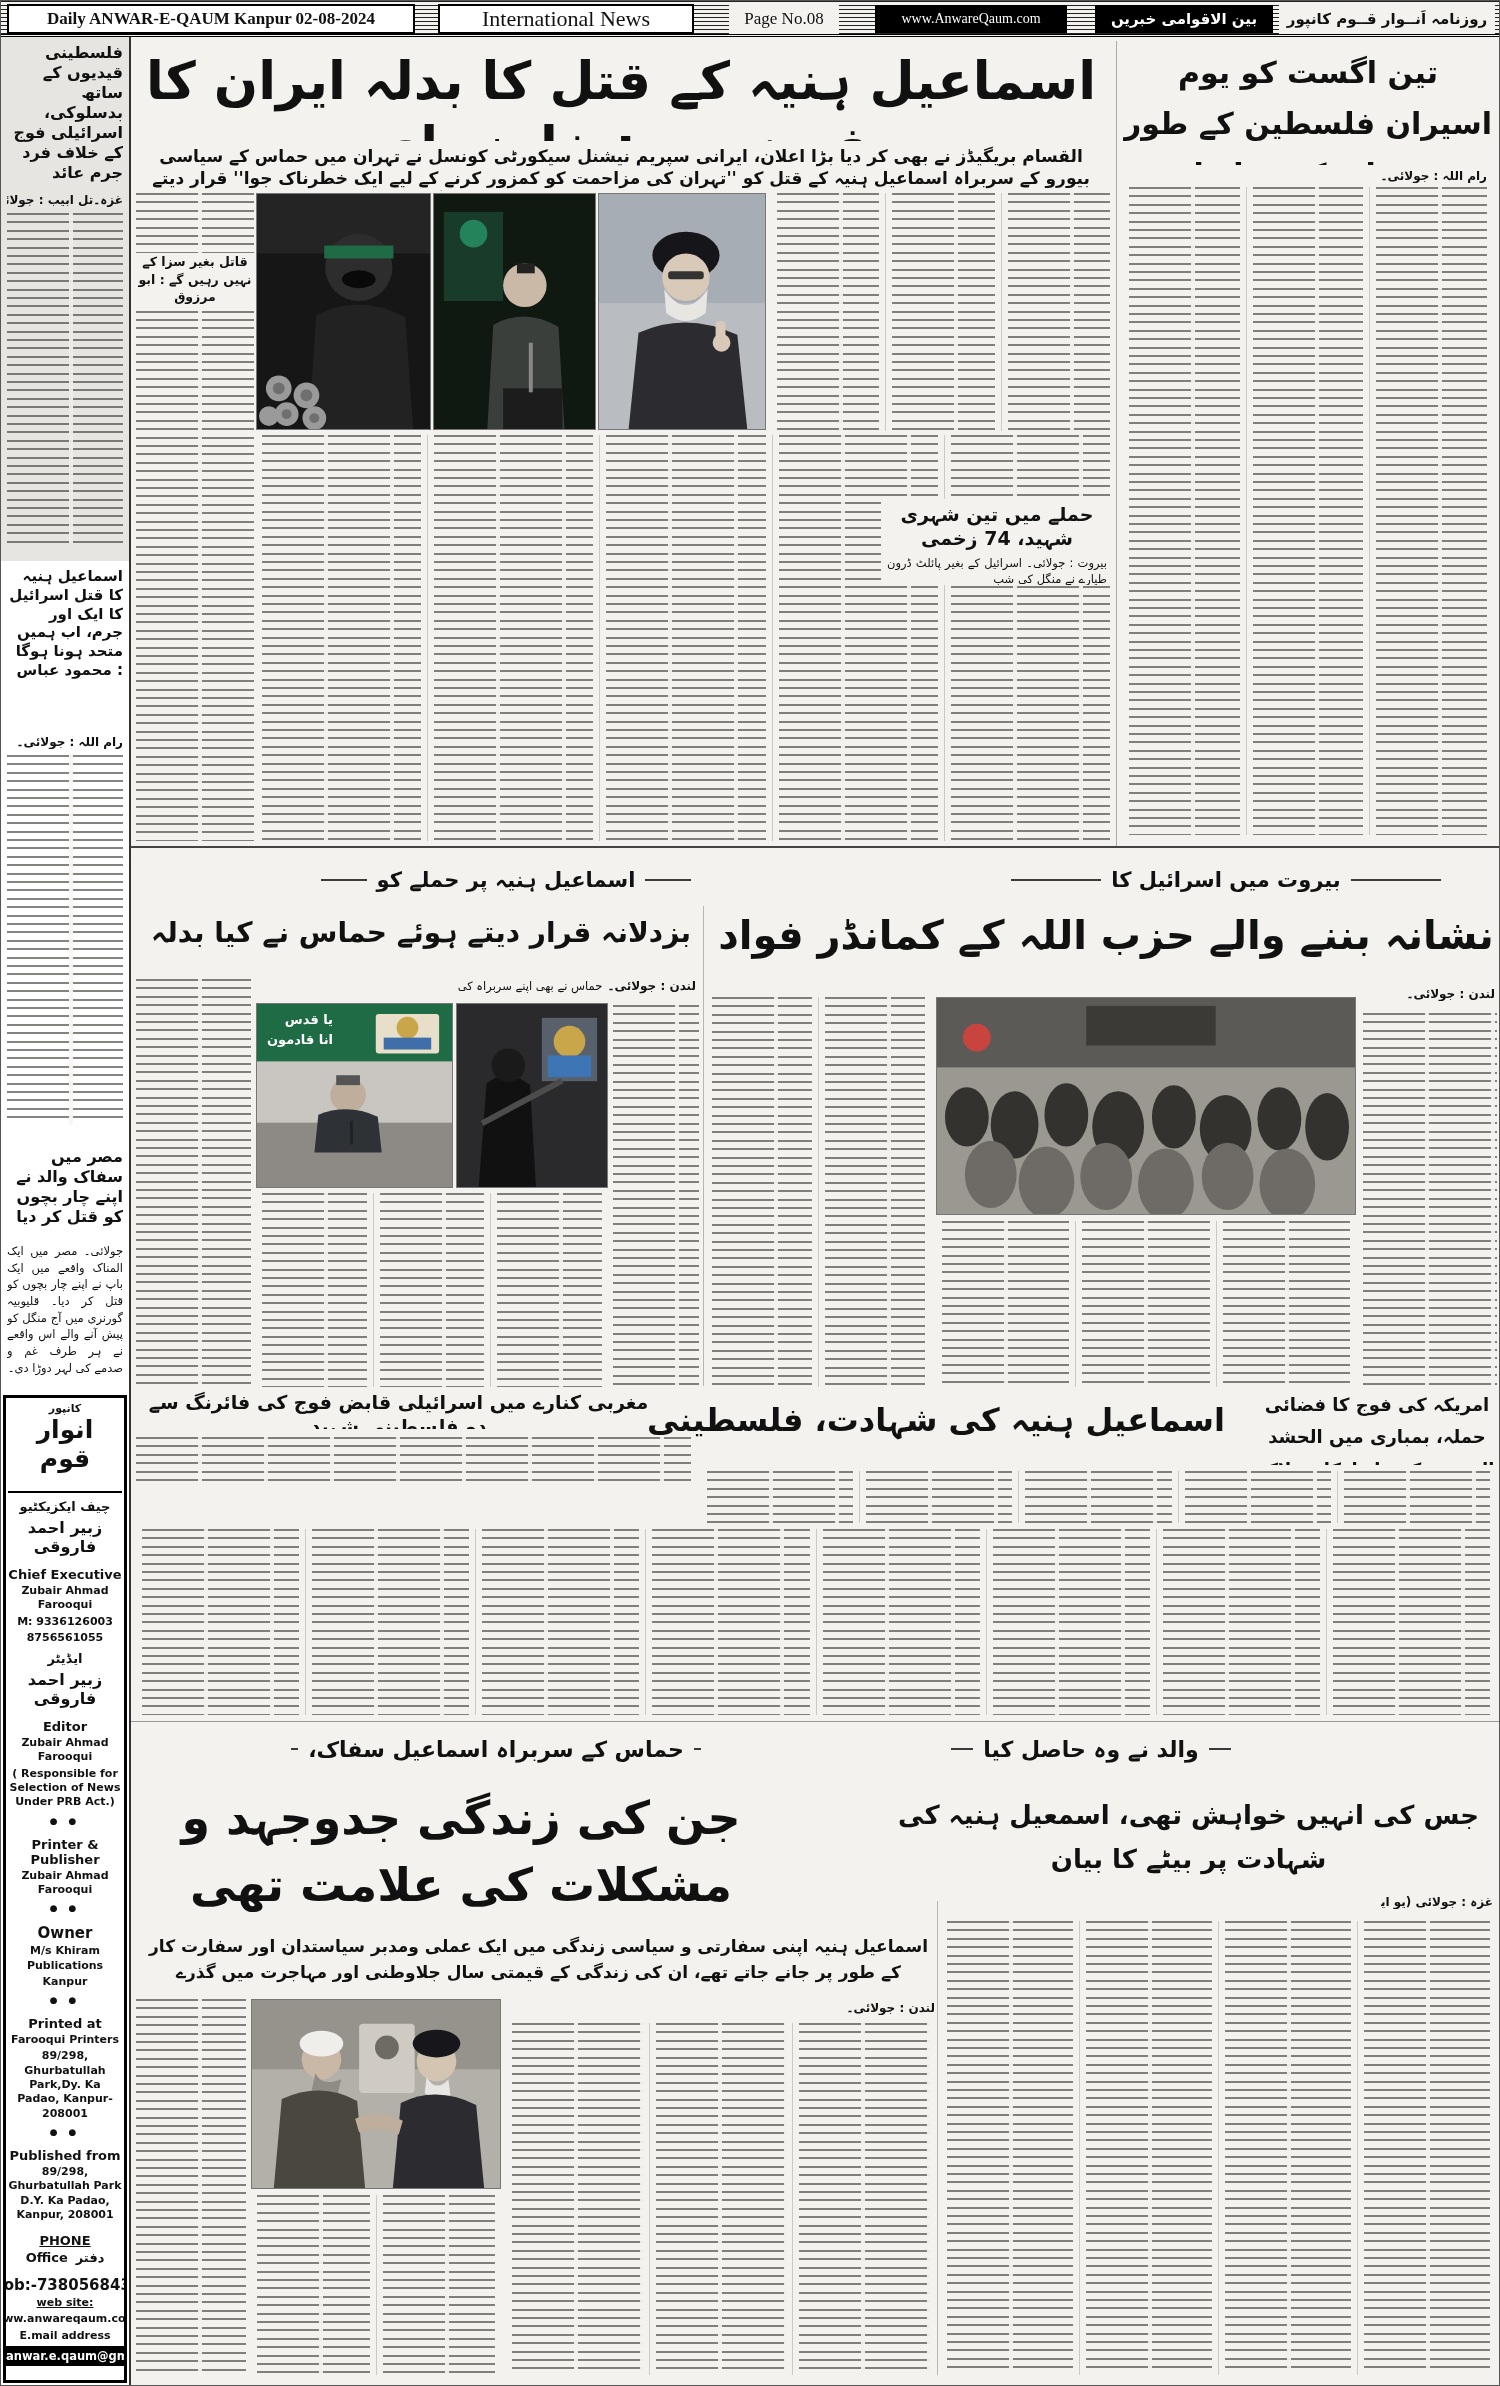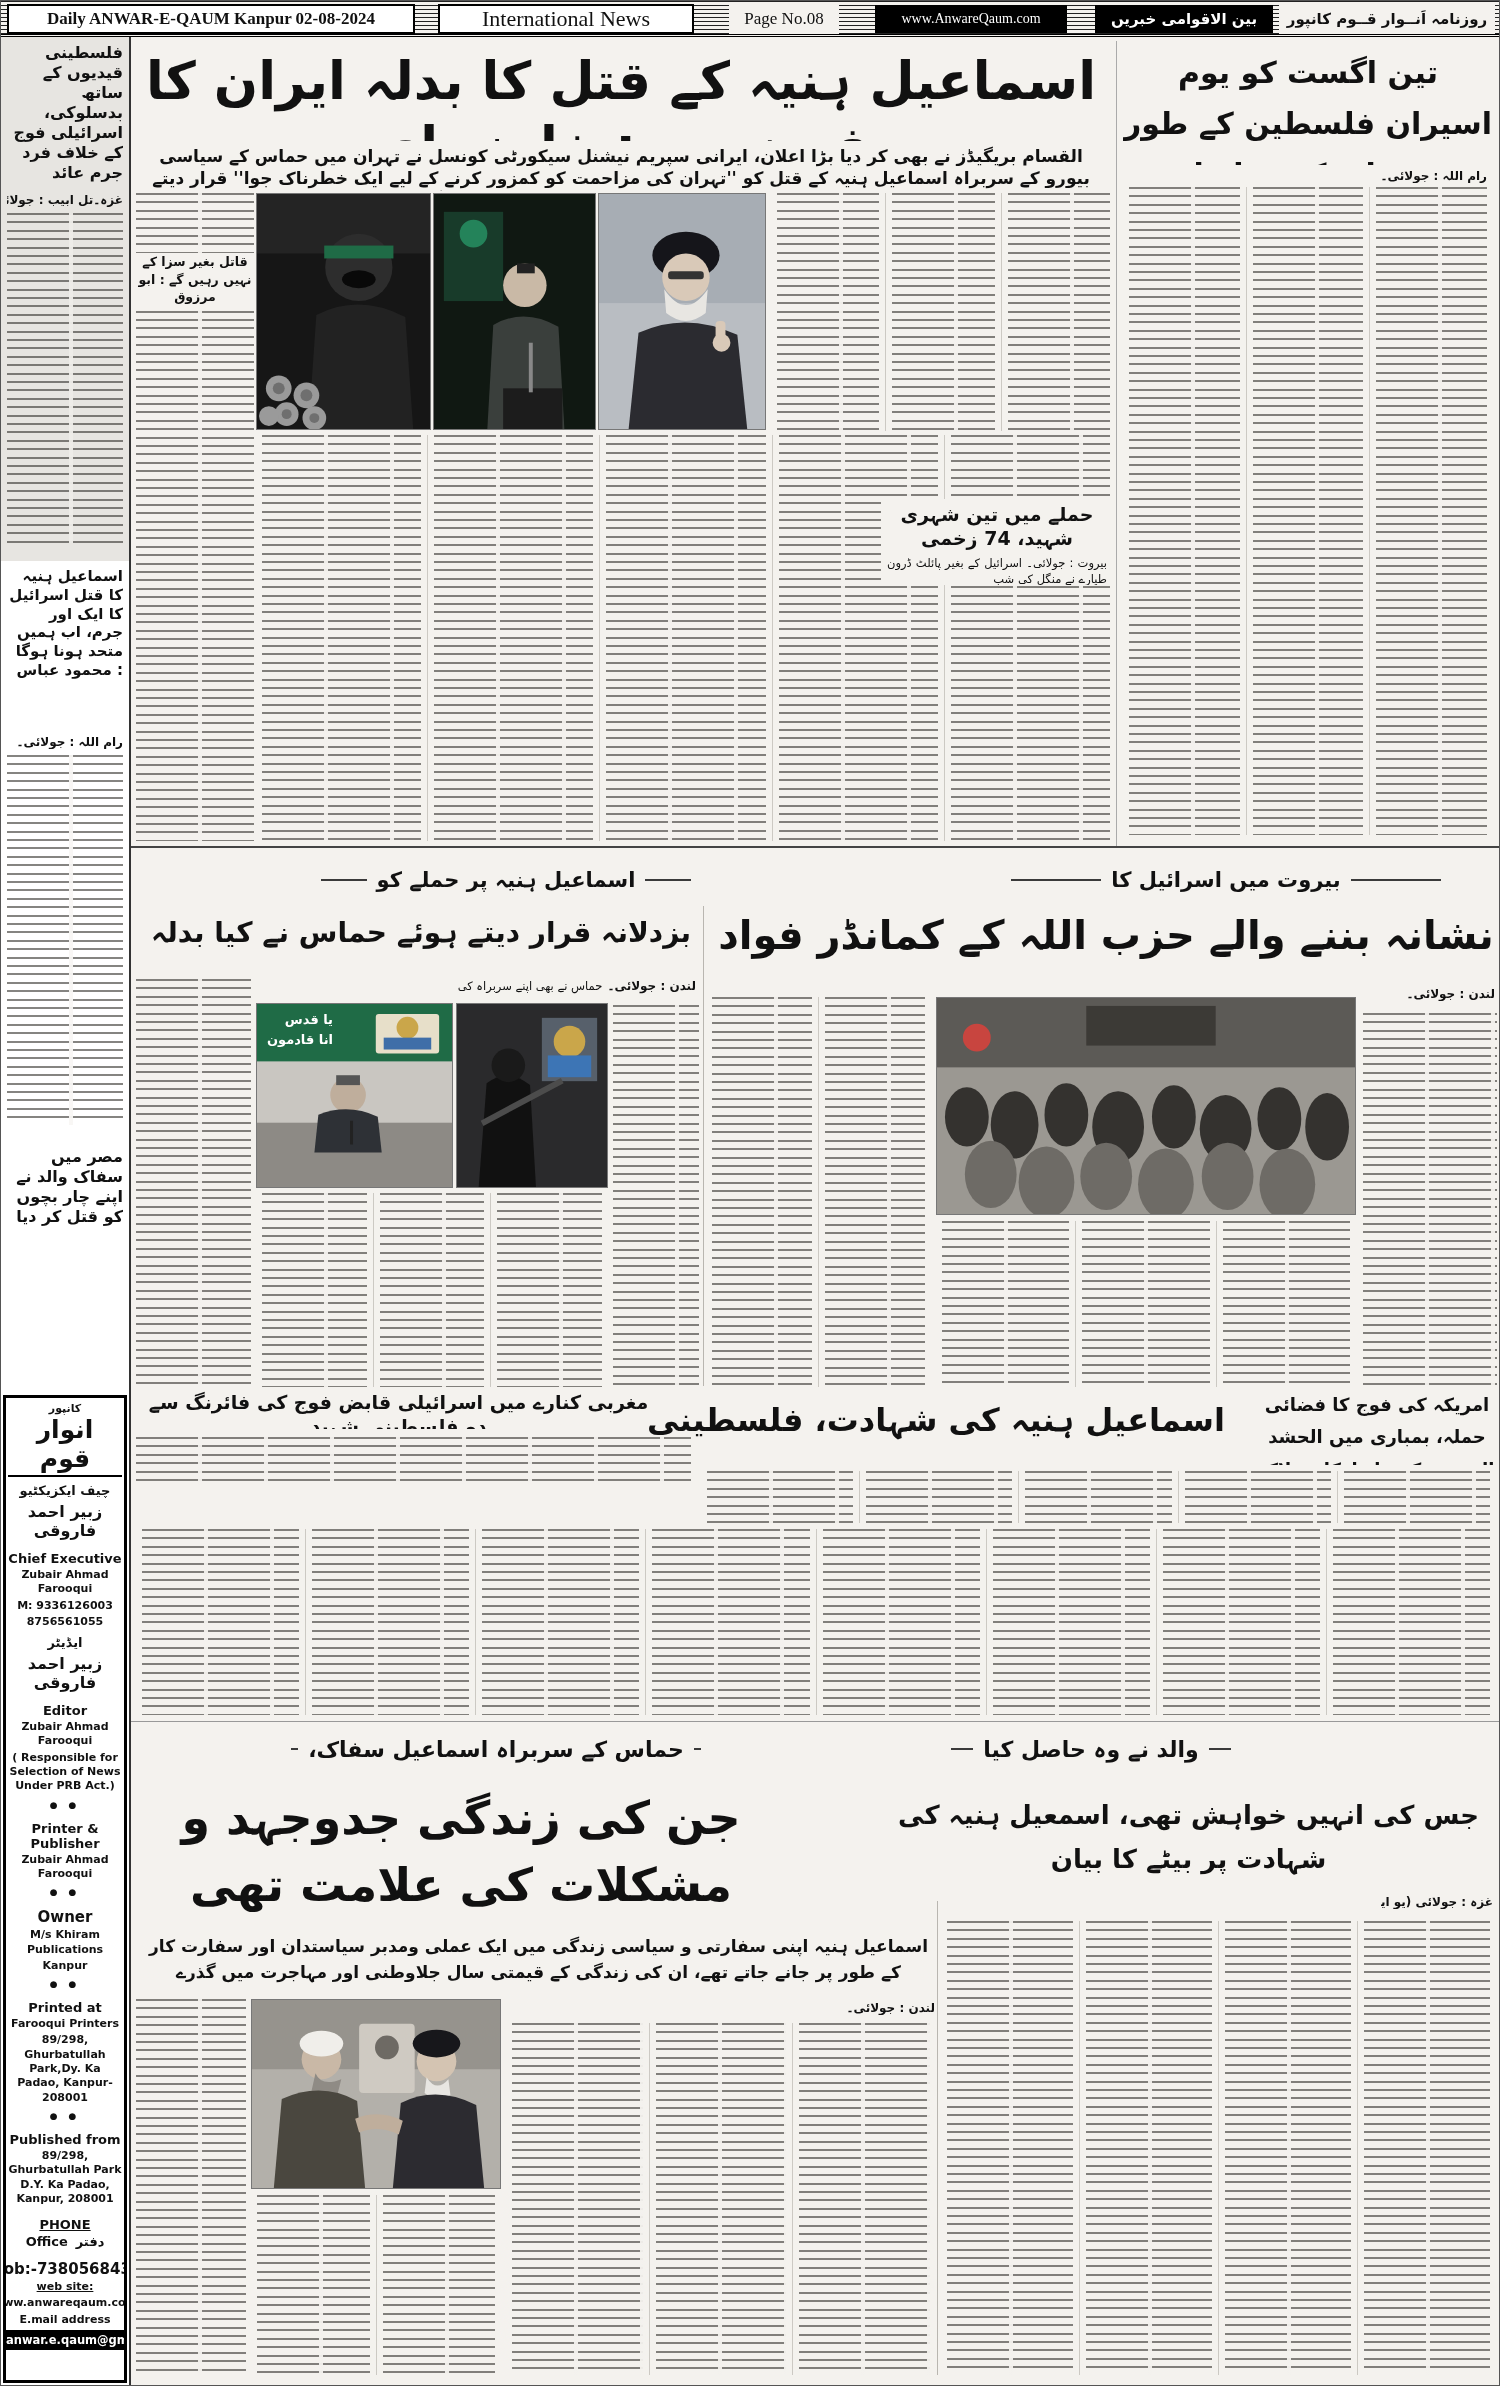--- a/index.html
+++ b/index.html
@@ -39,21 +39,21 @@
 
   .photo{position:absolute;overflow:hidden;border:1px solid #777;background:#7a7a7a}
   .photo svg{display:block;width:100%;height:100%}
 
   .rule-h{position:absolute;background:#444}
   .rule-v{position:absolute;background:#b9b6b0;width:1px}
 
   
   .pubbox{position:absolute;left:2px;border:3px solid #000;background:#fff;
     display:flex;flex-direction:column;align-items:center;text-align:center;overflow:hidden;padding:4px 2px}
-  .pub-logo{font-weight:bold;font-size:25px;border-bottom:2px solid #000;width:100%;padding-bottom:2px}
+  .pub-logo{font-weight:bold;font-size:25px;border-bottom:2px solid #000;width:100%;padding-bottom:18px}
   .pub-city{font-size:11px;font-weight:bold}
   .pub-ur{font-weight:bold;font-size:16px;margin-top:4px}
   .pub-ur-sm{font-weight:bold;font-size:13px;margin-top:6px}
   .pub-en{font-weight:bold;font-size:13px;margin-top:11px}
   .pub-en-sm{font-weight:bold;font-size:11px;margin-top:2px;line-height:1.3}
   .pub-sep{font-size:9px;letter-spacing:4px;margin-top:6px}
   .pub-underline{text-decoration:underline}
   .pub-black{background:#000;color:#fff;font-weight:bold;font-size:11.5px;width:calc(100% + 4px);padding:3px 0;margin-top:3px}
 </style>
 </head>
@@ -79,20 +79,21 @@
     </div>
 
     <div class="abs rtl" style="left:0;top:524px;width:128px;height:580px;padding:6px">
       <div class="headline" style="font-size:15px;height:168px">اسماعیل ہنیہ کا قتل اسرائیل کا ایک اور جرم، اب ہمیں متحد ہونا ہوگا : محمود عباس</div>
       <div class="dateline">رام اللہ : جولائی۔</div>
       <div class="fill" style="height:370px;margin-top:6px"></div>
     </div>
 
     <div class="abs rtl" style="left:0;top:1104px;width:128px;height:254px;padding:6px">
       <div class="headline" style="font-size:16px;height:96px">مصر میں سفاک والد نے اپنے چار بچوں کو قتل کر دیا</div>
+      <div class="excerpt" style="height:140px">جولائی۔ مصر میں ایک المناک واقعے میں ایک باپ نے اپنے چار بچوں کو قتل کر دیا۔ قلیوبیہ گورنری میں آج منگل کو پیش آنے والے اس واقعے نے ہر طرف غم و صدمے کی لہر دوڑا دی۔</div>
     </div>
 
     <div class="pubbox" style="top:1358px;width:124px;height:988px">
       <div class="pub-city rtl">کانپور</div>
       <div class="pub-logo rtl">انوار قوم</div>
       <div class="pub-ur-sm rtl">چیف ایکزیکٹیو</div>
       <div class="pub-ur rtl">زبیر احمد فاروقی</div>
       <div class="pub-en">Chief Executive</div>
       <div class="pub-en-sm">Zubair Ahmad Farooqui</div>
       <div class="pub-en-sm">M: 9336126003</div>

